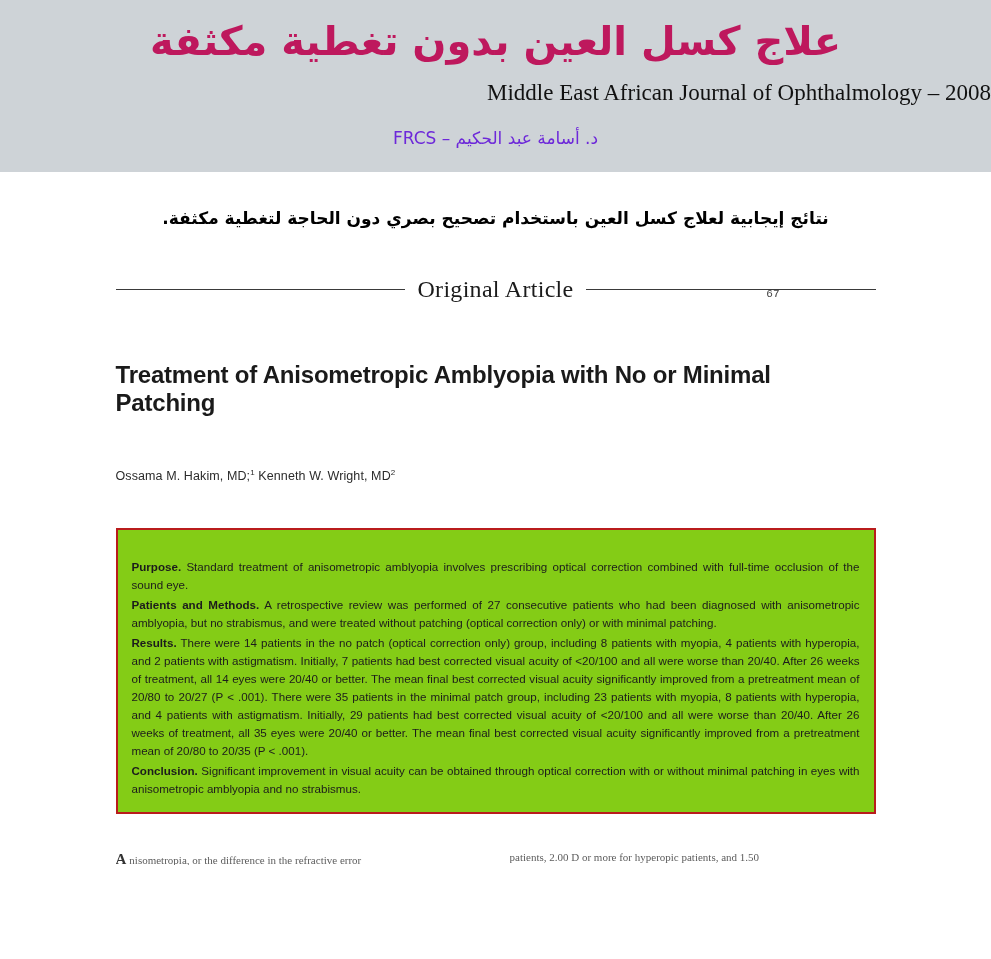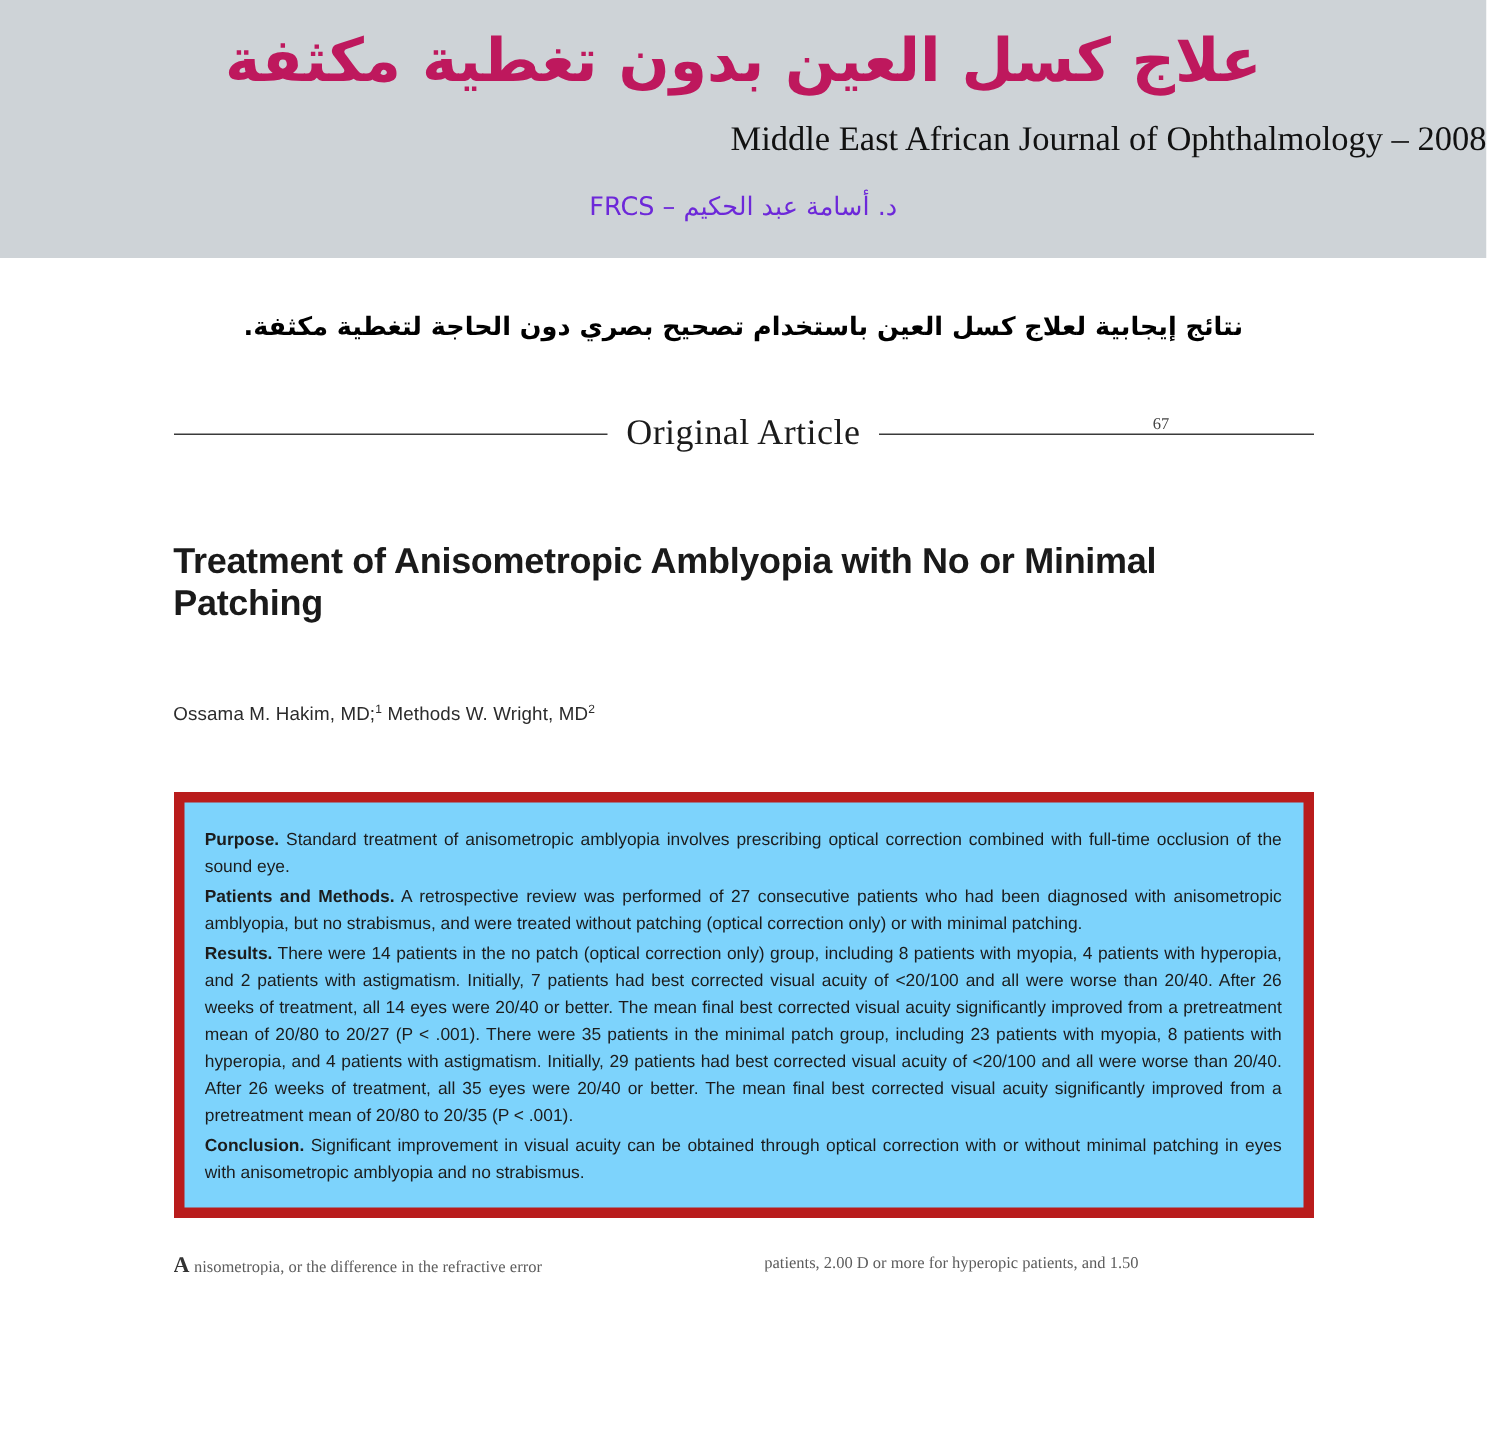--- a/index.html
+++ b/index.html
@@ -64,22 +64,22 @@
 
   
   .paper {
     position: relative;
     width: 760px;
     margin: 36px auto 0 auto;
   }
   .page-number {
     position: absolute;
     right: 96px;
-    top: 1px;
-    font-family: Liberation Serif, serif;
+    top: 12px;
+    font-family: Liberation Mono, monospace;
     font-size: 11px;
     color: #444;
   }
   .rule-row {
     display: flex;
     align-items: center;
     margin-top: 44px;
     padding: 0 0px;
   }
   .rule-line {
@@ -108,35 +108,35 @@
     font-family: "Liberation Sans", sans-serif;
     font-size: 12.5px;
     color: #2b2b2b;
     margin: 50px 0 0 0;
     letter-spacing: 0.1px;
   }
   .authors sup { font-size: 8px; vertical-align: super; }
 
   .abstract-box {
     margin: 45px 0 0 0;
-    background: #7dd3fc;
-    border: 7px solid #b91c1c;
-    padding: 16px 14px 12px 14px;
+    background: #84cc16;
+    border: 2px solid #b91c1c;
+    padding: 28px 14px 12px 14px;
     font-family: "Liberation Sans", sans-serif;
     font-size: 11.6px;
     line-height: 1.55;
     color: #1c1c1c;
     text-align: justify;
   }
   .abstract-box p { margin: 0 0 2px 0; }
   .abstract-box .lead { font-weight: bold; }
   .abstract-box .kw-line { margin-top: 3px; }
 
   .body-teaser {
-    margin-top: 24px;
+    margin-top: 37px;
     font-family: "Liberation Serif", serif;
     font-size: 11px;
     color: #5c5c5c;
     display: flex;
     gap: 28px;
     overflow: hidden;
     height: 14px;
   }
   .body-teaser .col { flex: 1 1 0; white-space: nowrap; overflow: hidden; }
   .drop-cap {
@@ -164,21 +164,21 @@
 
   <div class="rule-row">
     <div class="rule-line"></div>
     <div class="rule-label">Original Article</div>
     <div class="rule-line"></div>
   </div>
 
   <h1 class="article-title">Treatment of Anisometropic Amblyopia with No or Minimal Patching</h1>
 
   <div class="authors">
-    <span>Ossama M. Hakim, MD;</span><sup>1</sup><span> Methods W. Wright, MD</span><sup>2</sup>
+    <span>Ossama M. Hakim, MD;</span><sup>1</sup><span> Kenneth W. Wright, MD</span><sup>2</sup>
   </div>
 
   <div class="abstract-box">
     <p>
       <span class="lead">Purpose.</span><span> Standard treatment of anisometropic amblyopia involves prescribing optical correction combined with full-time occlusion of the sound eye.</span>
     </p>
     <p>
       <span class="lead">Patients and Methods.</span><span> A retrospective review was performed of 27 consecutive patients who had been diagnosed with anisometropic amblyopia, but no strabismus, and were treated without patching (optical correction only) or with minimal patching.</span>
     </p>
     <p>

